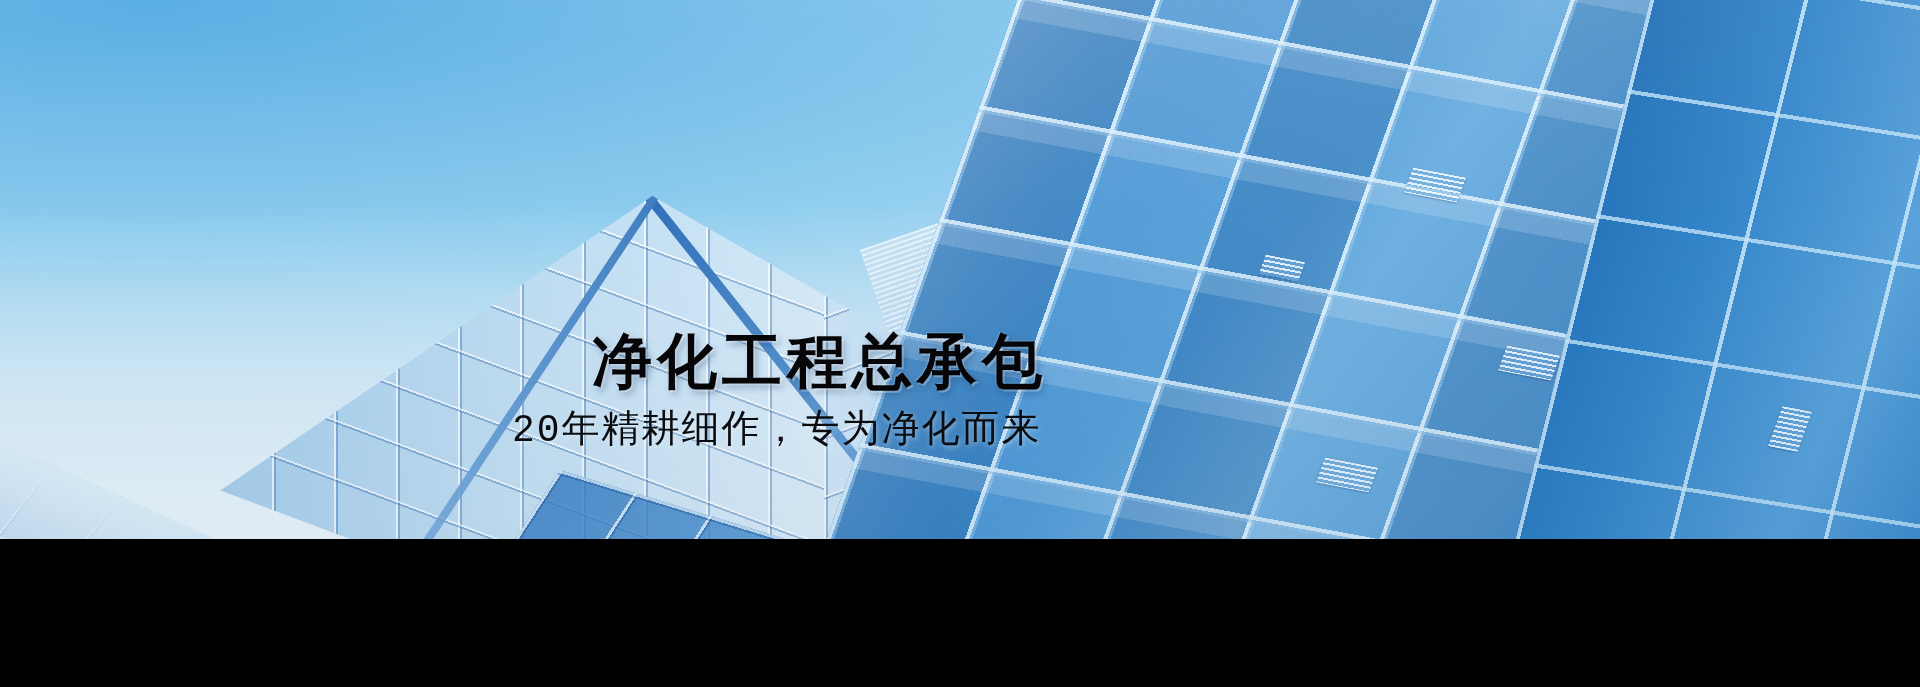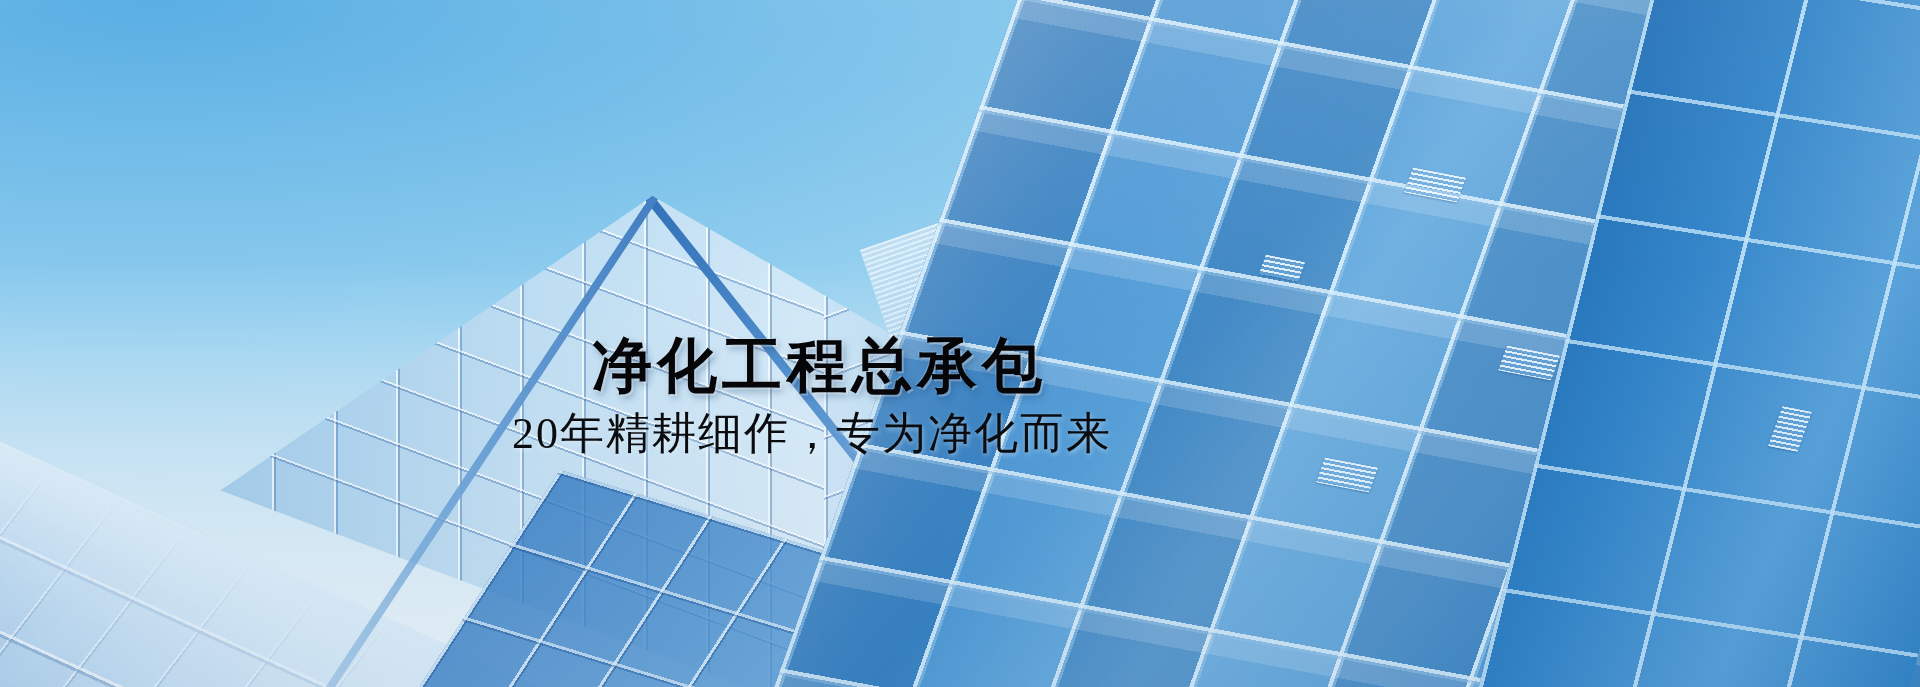--- a/index.html
+++ b/index.html
@@ -1,22 +1,22 @@
 <!DOCTYPE html>
 <html><head>
 <meta charset="utf-8">
 <style>
   * { margin:0; padding:0; box-sizing:border-box; }
   html,body { width:1920px; height:687px; overflow:hidden; background:#000; }
 
   .banner{
     position:relative;
-    width:1920px; height:687px;
+    width:1920px; height:539px;
     overflow:hidden;
-    font-family:Liberation Serif, serif;
+    font-family:Liberation Mono, monospace;
   }
 
   
   .sky{
     position:absolute; inset:0;
     background:
       radial-gradient(130% 100% at 8% 0%, #4fa9e2 0%, #6fbbe8 22%, #93cfef 48%, #bfe1f3 72%, #dceef8 100%),
       linear-gradient(175deg,#5cb2e6 0%,#8ecbee 40%,#c4e3f4 75%,#e3f1fa 100%);
   }
   .sky-haze{
@@ -245,21 +245,21 @@
     line-height:1;
     text-shadow:
        2px 2px 0 rgba(255,255,255,.28),
       -1px -1px 0 rgba(255,255,255,.18),
        3px 4px 7px rgba(22,58,104,.35);
     pointer-events:auto;
   }
   .subline{
     position:absolute;
     left:512px; top:412px;
-    font-size:44px;
+    font-size:38px;
     font-weight:400;
     letter-spacing:2px;
     color:#0b0c10;
     white-space:nowrap;
     line-height:1;
     text-shadow: 1px 2px 5px rgba(245,250,255,.45);
     pointer-events:auto;
   }
   .tagline{
     position:absolute;

